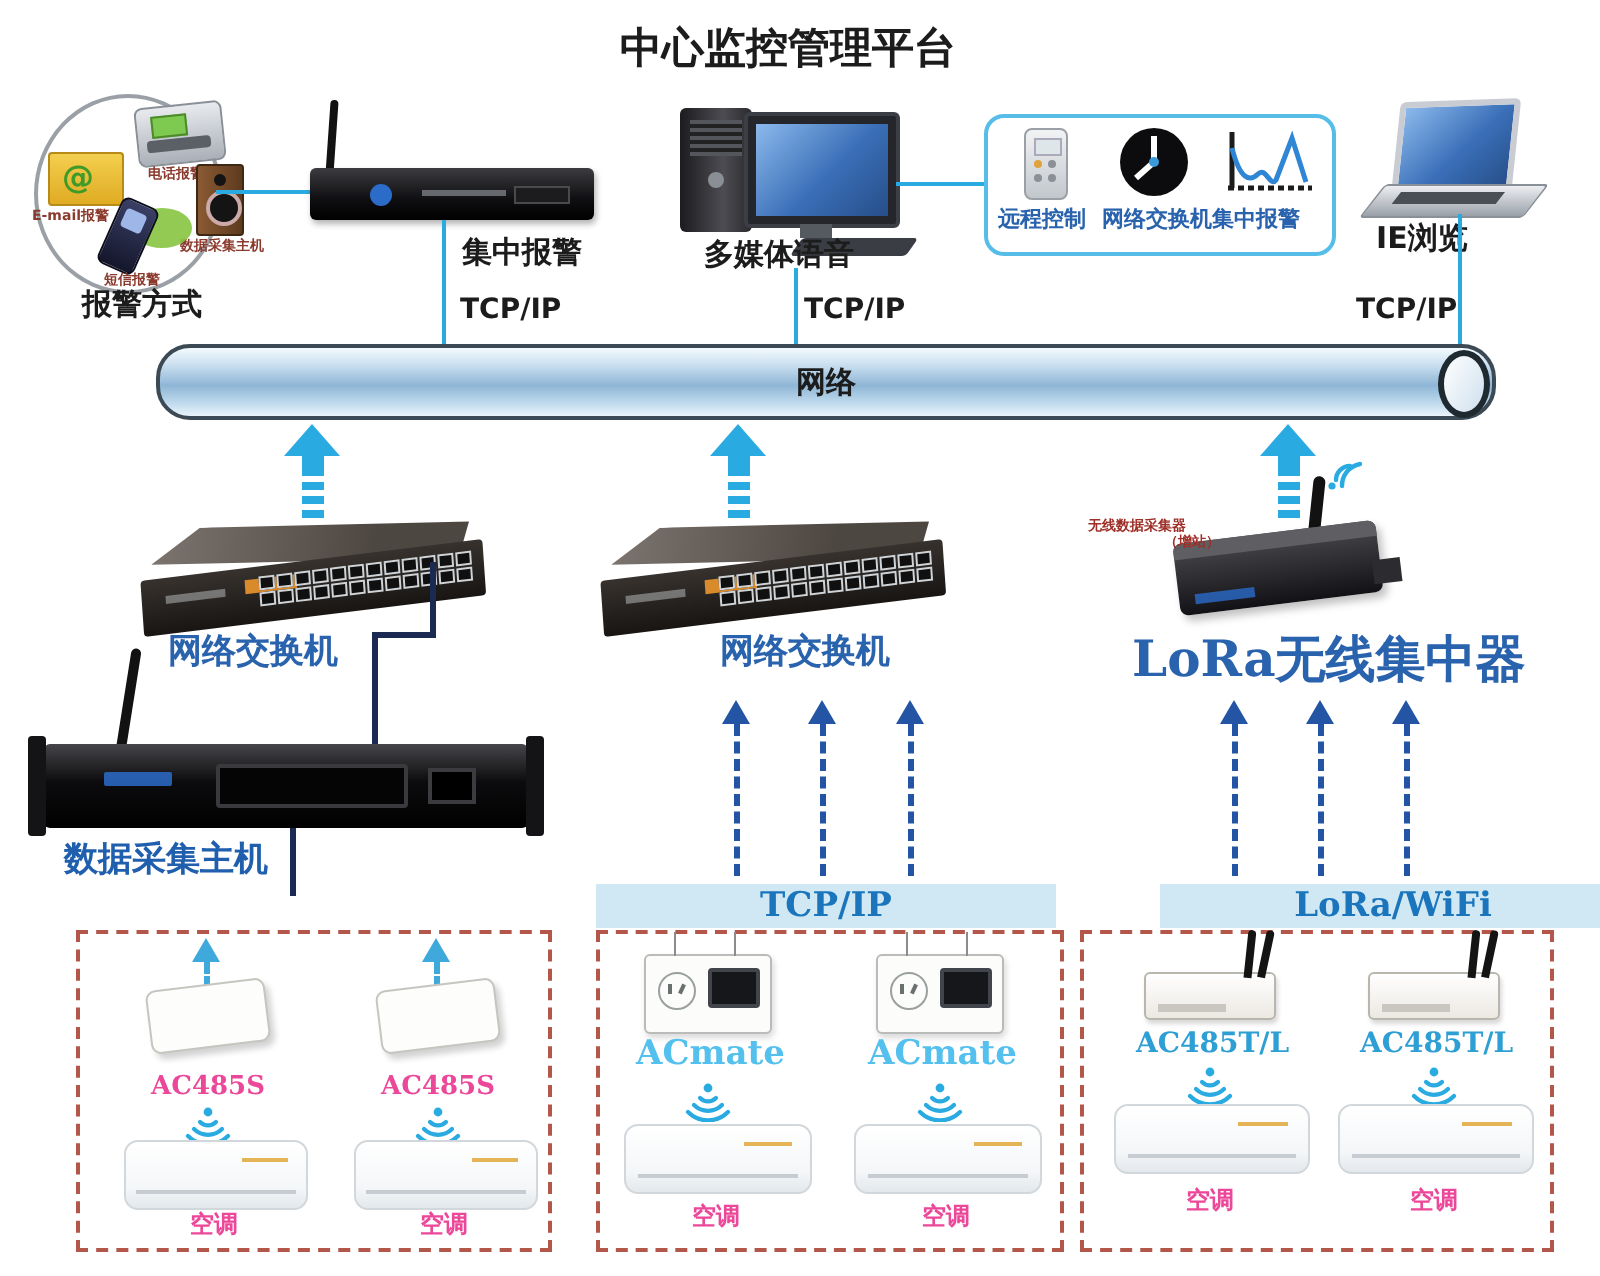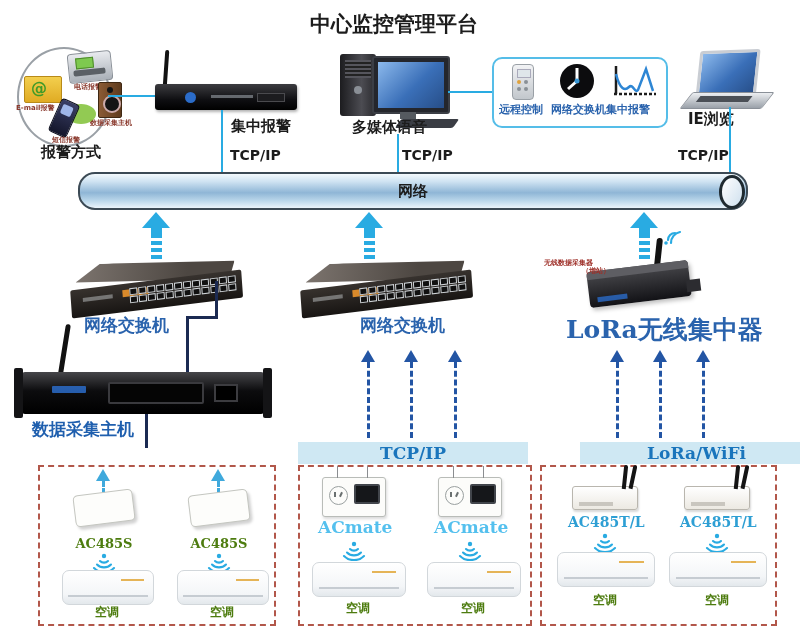--- a/index.html
+++ b/index.html
@@ -2,21 +2,21 @@
 <html><head>
 <meta charset="utf-8">
 <style>
   html,body{margin:0;padding:0;background:#fff;}
   .stage{position:relative;width:800px;height:638px;background:#fff;overflow:hidden;
          font-family:"DejaVu Sans","Liberation Sans",sans-serif;color:#1a1a1a;}
   .abs{position:absolute;}
   .lbl{position:absolute;font-weight:bold;white-space:nowrap;}
   .blk{color:#1c1c1c;}
   .blue{color:#2a63ad;}
-  .lblue{color:#4d7c0f;}
+  .lblue{color:#ec4899;}
   .serif{font-family:"DejaVu Serif","Liberation Serif",serif;}
   .center{text-align:center;}
 
   
   .cyanline{position:absolute;background:#29abe2;}
   .navyline{position:absolute;background:#1b2a52;}
 
   
   .pipe{position:absolute;left:78px;top:172px;width:666px;height:34px;border:2px solid #3c4a55;
         border-radius:17px;display:flex;align-items:center;justify-content:center;

